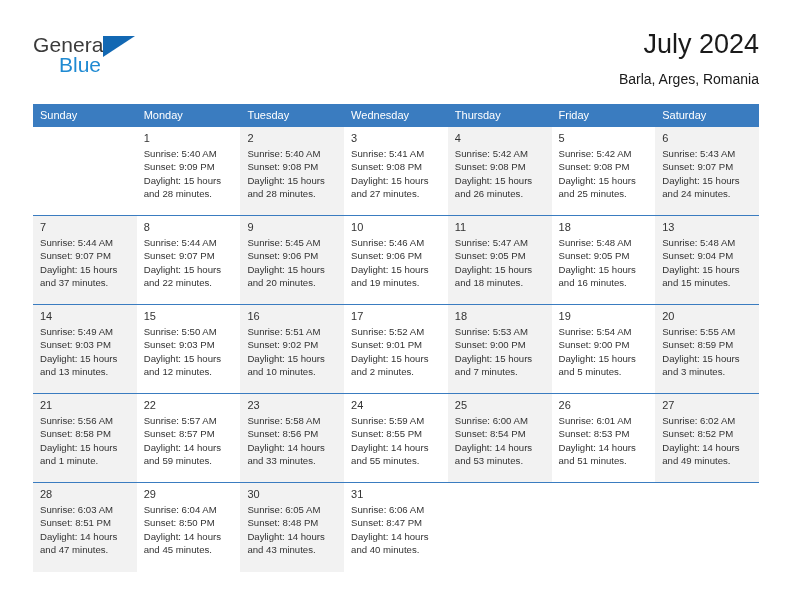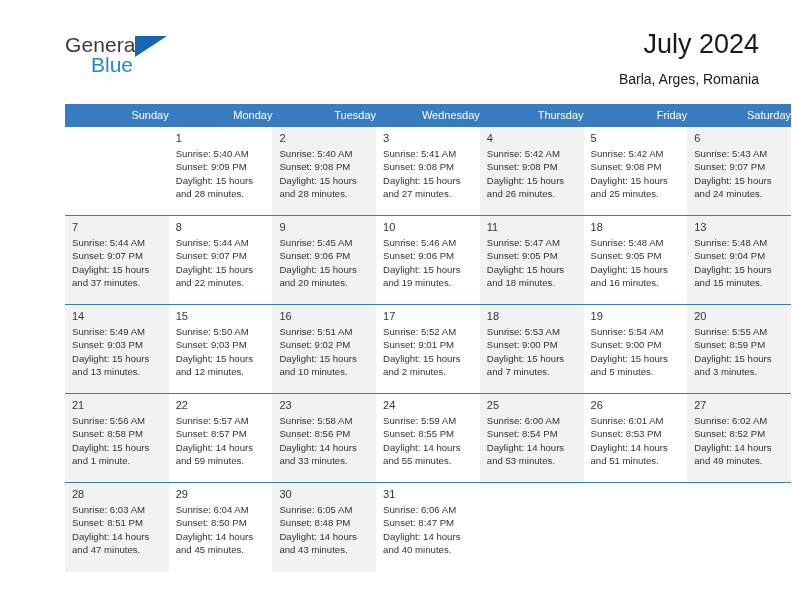--- a/index.html
+++ b/index.html
@@ -12,21 +12,20 @@
     height: 612px;
     font-family: "Liberation Sans", sans-serif;
     color: #000000;
     overflow: hidden;
   }
   .page {
     position: relative;
     width: 792px;
     height: 612px;
     box-sizing: border-box;
-    padding-left: 32px;
   }
   
   .header {
     display: flex;
     justify-content: space-between;
     align-items: flex-start;
     padding: 28px 33px 0 33px;
     box-sizing: border-box;
     height: 104px;
   }
@@ -87,21 +86,21 @@
   table.calendar {
     border-collapse: collapse;
     width: 726px;
     table-layout: fixed;
   }
   table.calendar th {
     background: #3a7cc0;
     color: #ffffff;
     font-size: 11px;
     font-weight: normal;
-    text-align: right;
+    text-align: left;
     padding: 5px 0 5px 7px;
     height: 19px;
     box-sizing: border-box;
     border: none;
   }
   table.calendar td {
     vertical-align: top;
     border-top: 1px solid #3a7cc0;
     padding: 0;
     height: 89px;

